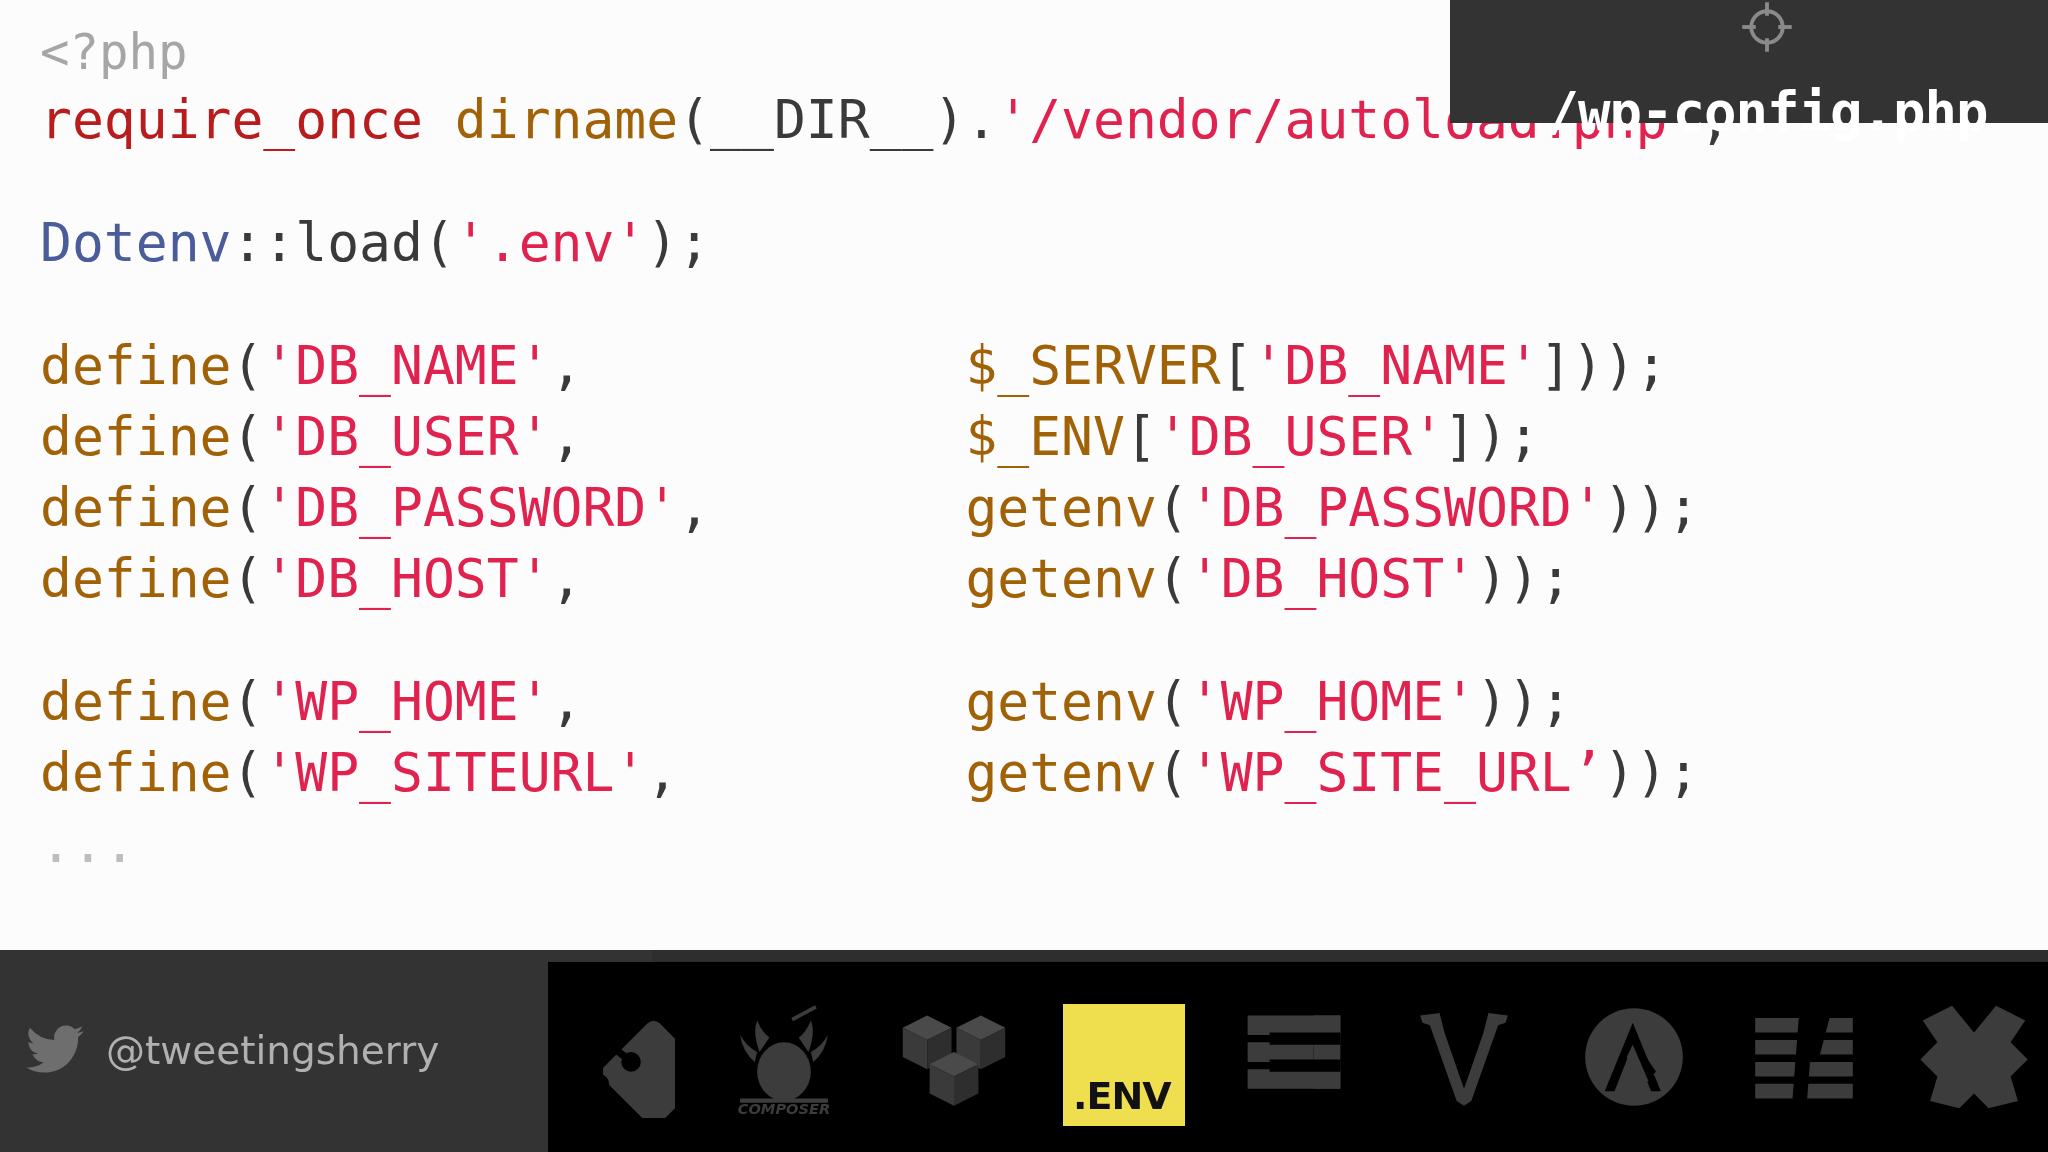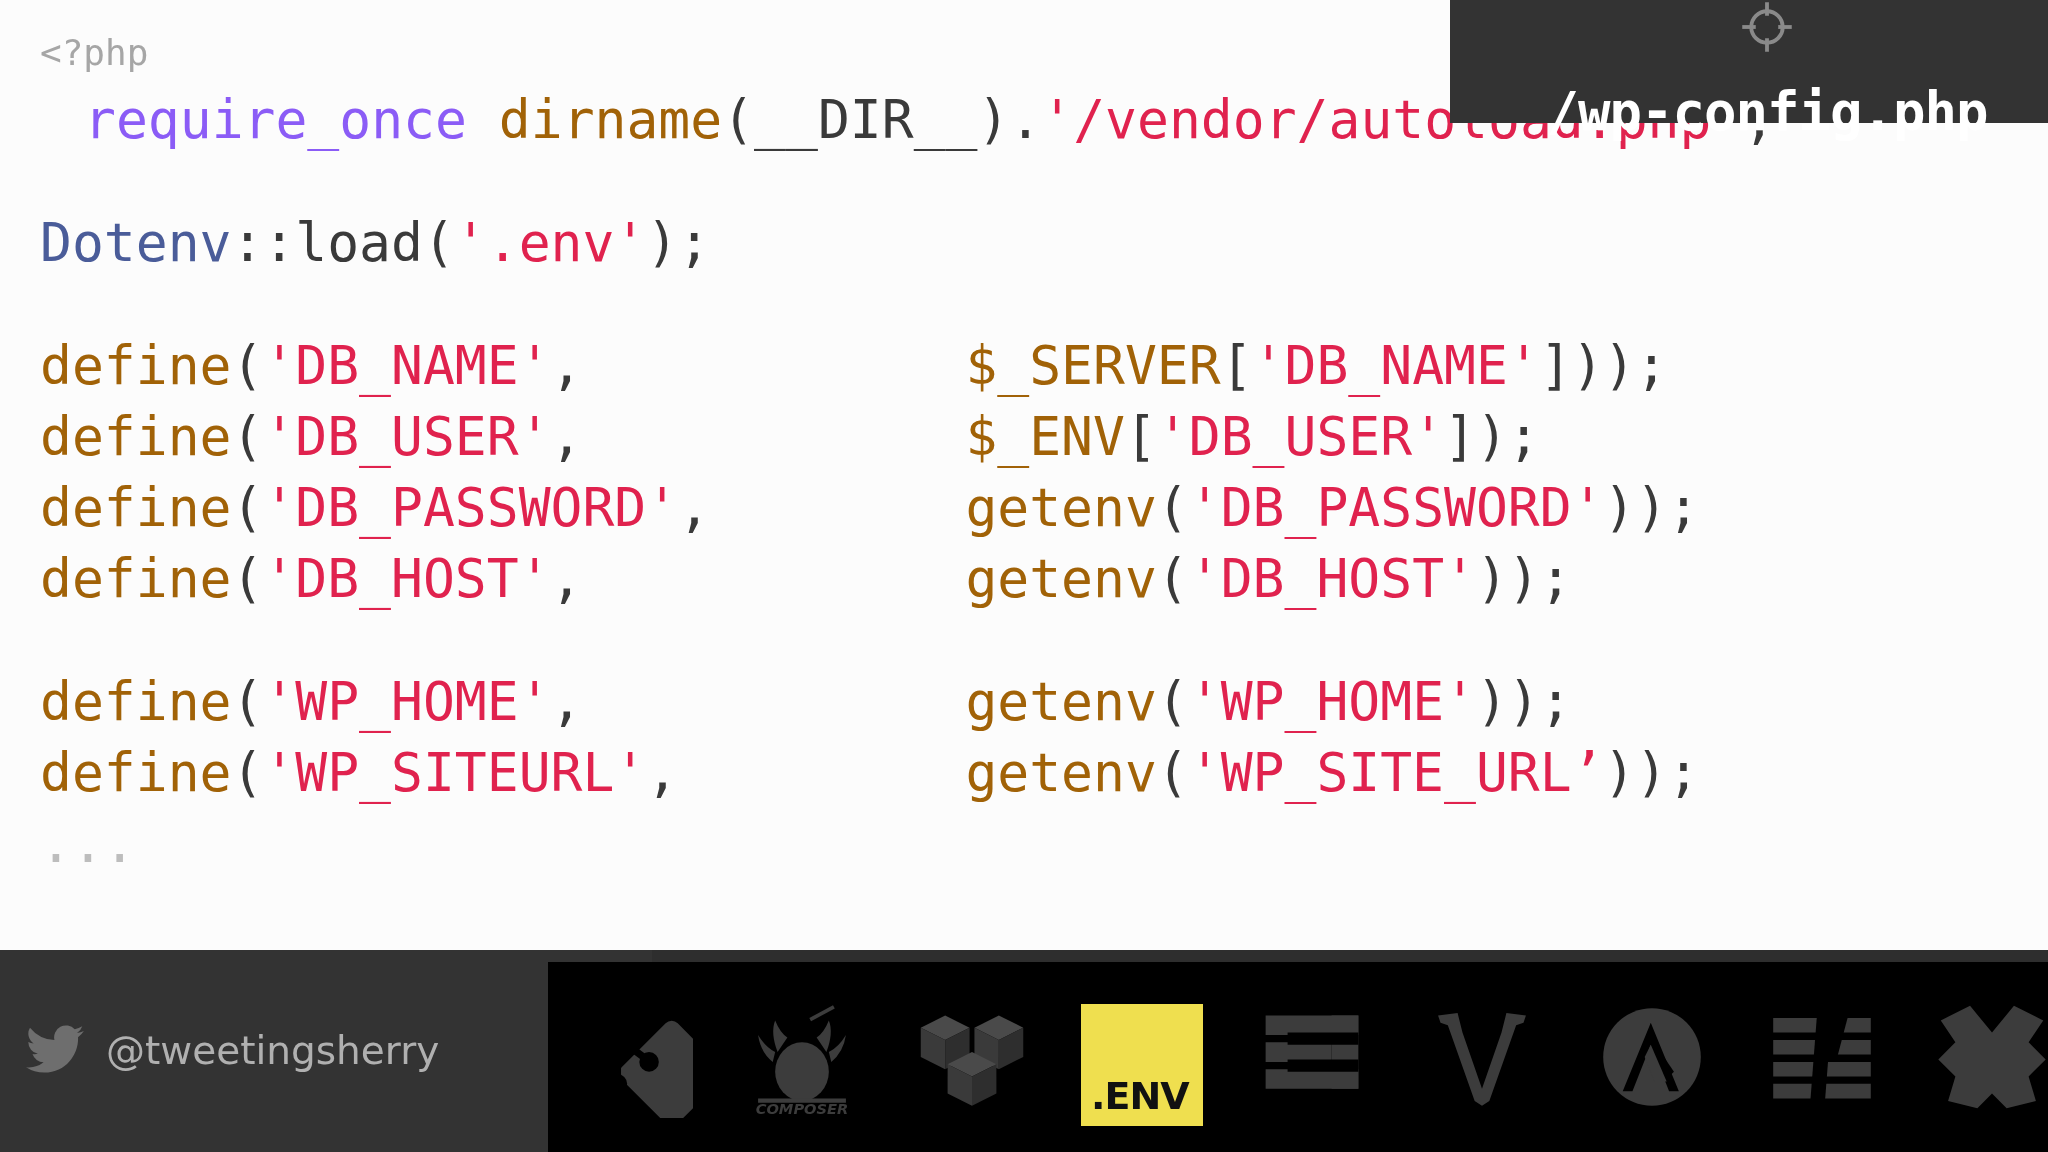--- a/index.html
+++ b/index.html
@@ -61,24 +61,24 @@
     box-sizing: border-box;
     font-family: "DejaVu Sans Mono", monospace;
     font-size: 53px;
     line-height: 71px;
     white-space: pre;
     color: #3a3a3a;
     overflow: hidden;
   }
   #code .ln { display: block; height: 71px; }
   #code .ln.blank { height: 52px; }
-  #code .ln.small { font-size: 36px; height: 62px; line-height: 62px; }
+  #code .ln.small { font-size: 49px; height: 62px; line-height: 62px; }
 
   .tok-open   { color: #a6a6a6; }
-  .tok-plain  { color: #8b5cf6; margin-left: 44px; }
+  .tok-plain  { color: #b91c1c; }
   .tok-fn     { color: #a16207; }
   .tok-str    { color: #e0224e; }
   .tok-cls    { color: #4a5c99; font-weight: normal; text-align: right; }
   .tok-punct  { color: #3a3a3a; }
   .tok-dots   { color: #bdbdbd; }
 
   
   #footer {
     position: absolute;
     left: 0;
@@ -112,22 +112,21 @@
 
   #logo-strip {
     position: absolute;
     left: 548px;
     top: 12px;
     width: 1500px;
     height: 190px;
     background: #000000;
     display: flex;
     align-items: center;
-    justify-content: center;
-    padding-left: 28px;
+    justify-content: flex-start;
     box-sizing: border-box;
     gap: 38px;
   }
   #logo-strip .logo {
     width: 132px;
     height: 132px;
     flex: 0 0 auto;
     display: flex;
     align-items: center;
     justify-content: center;

